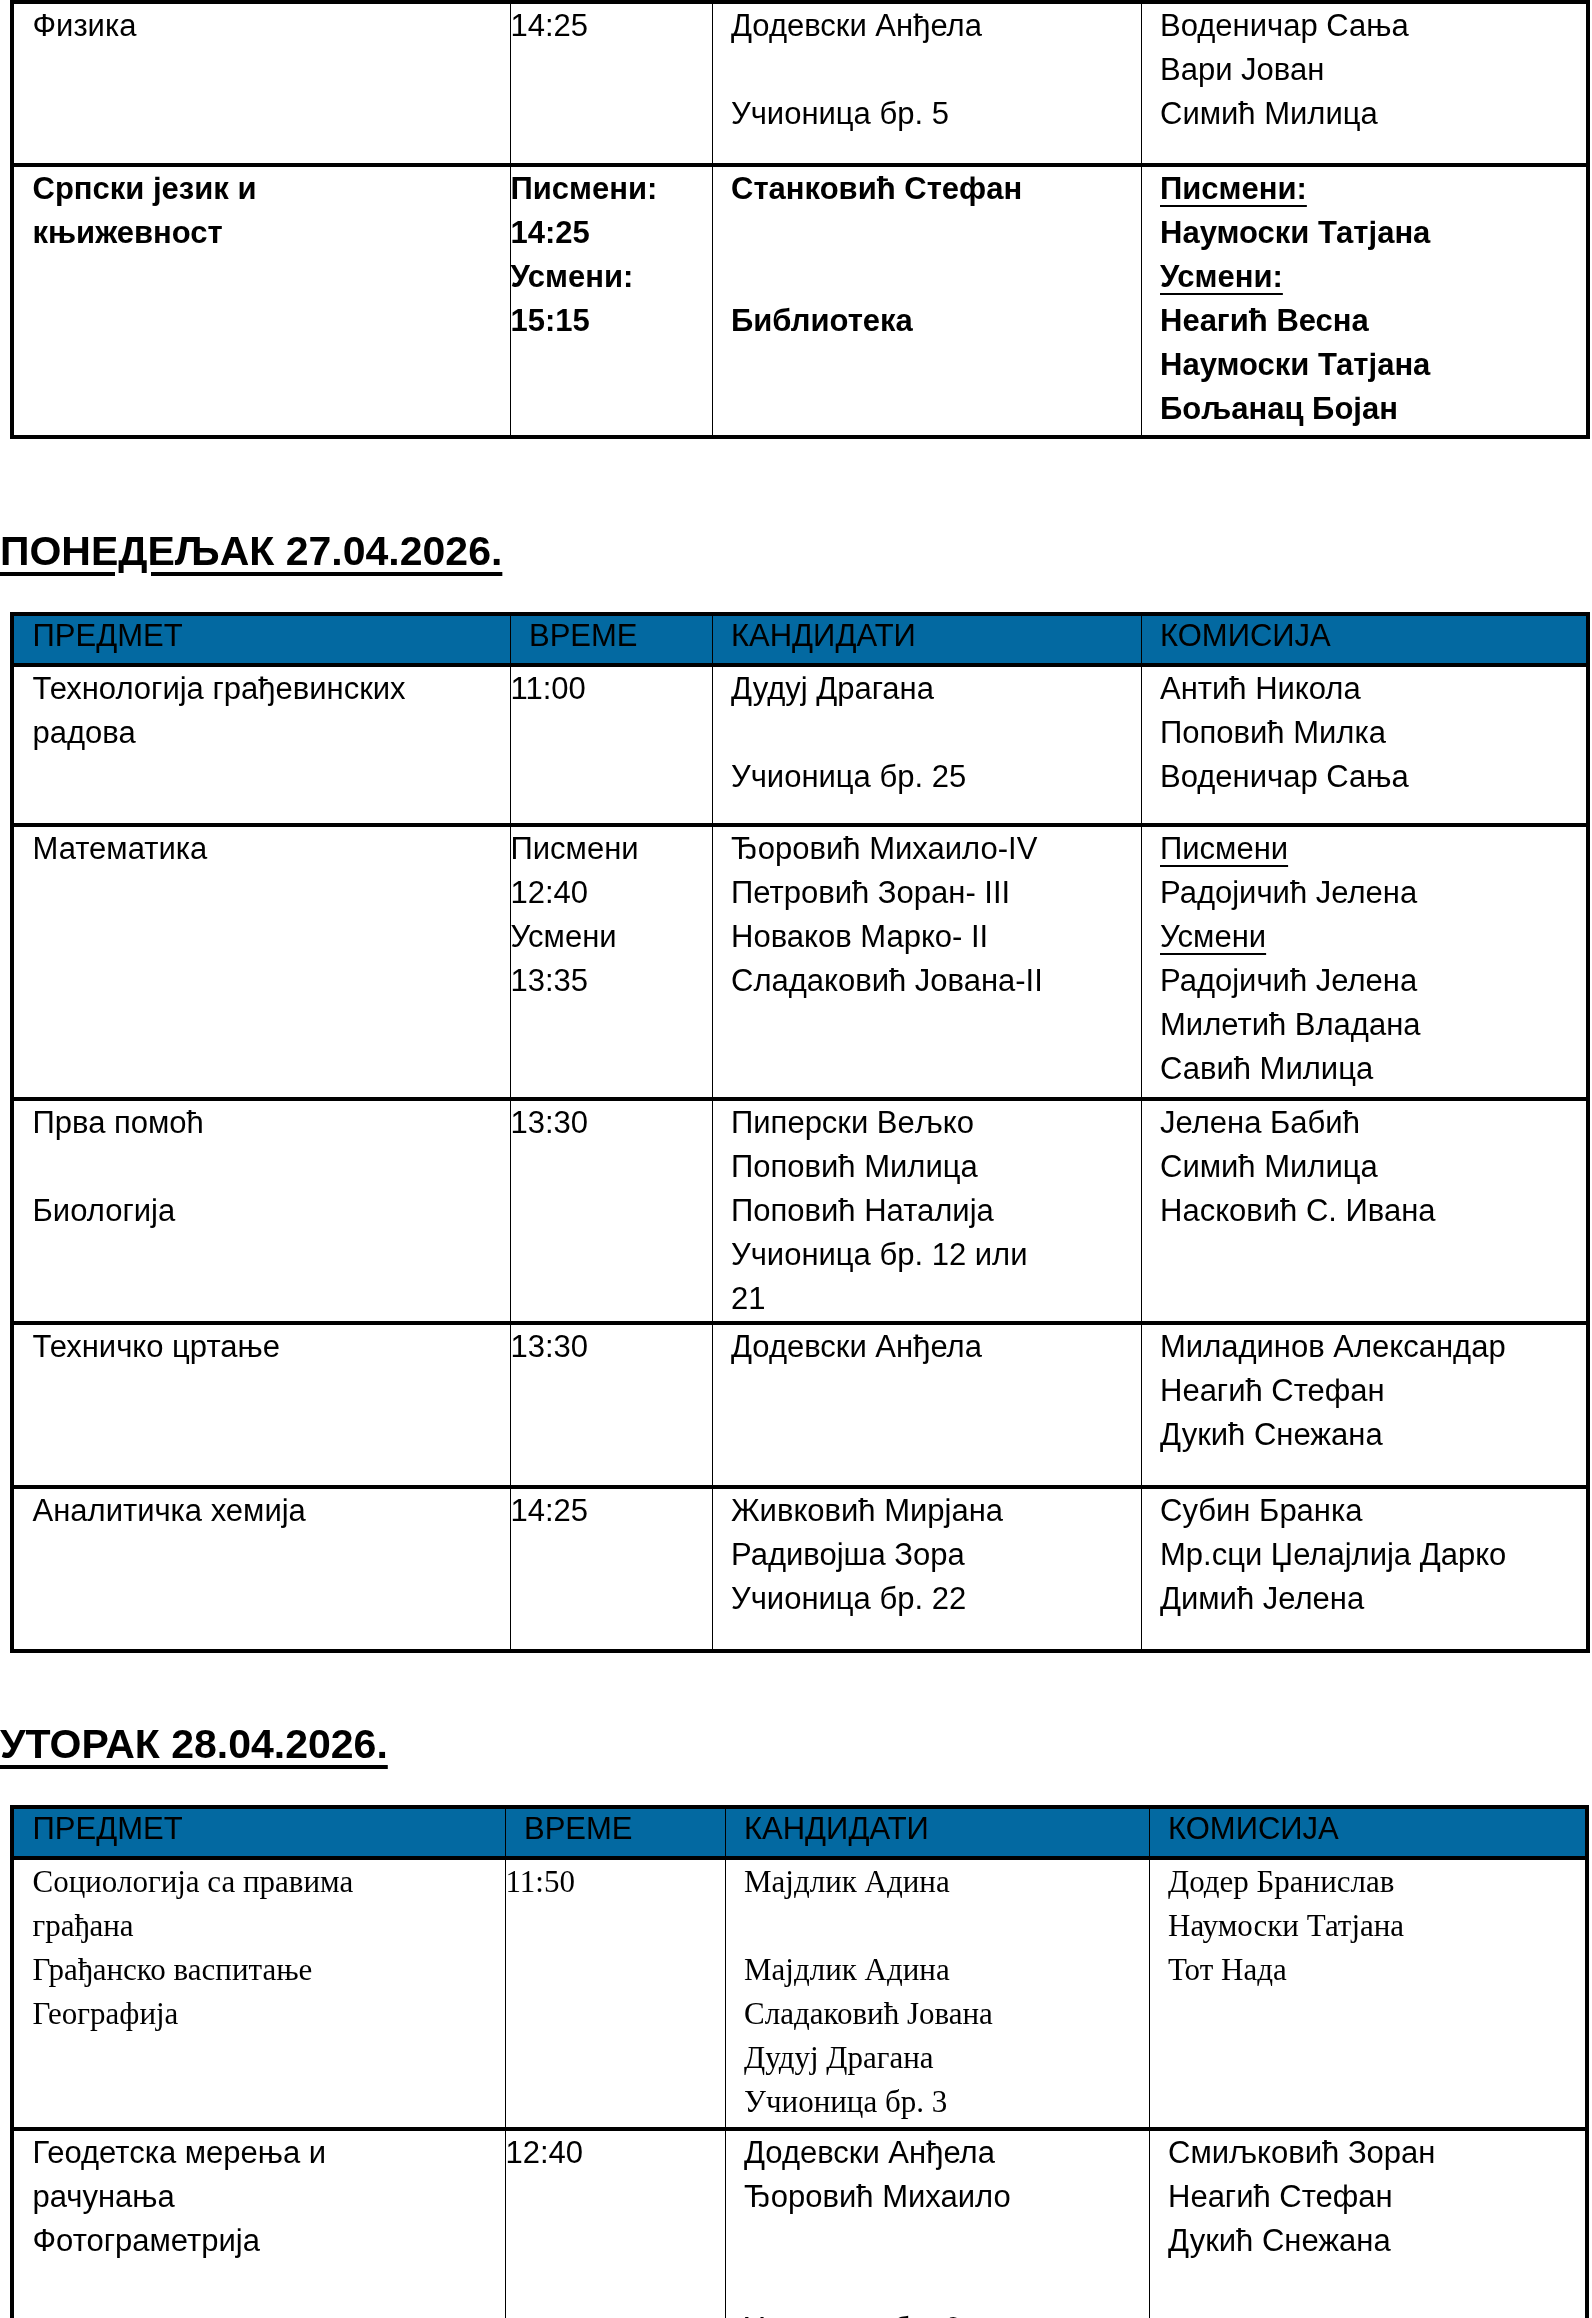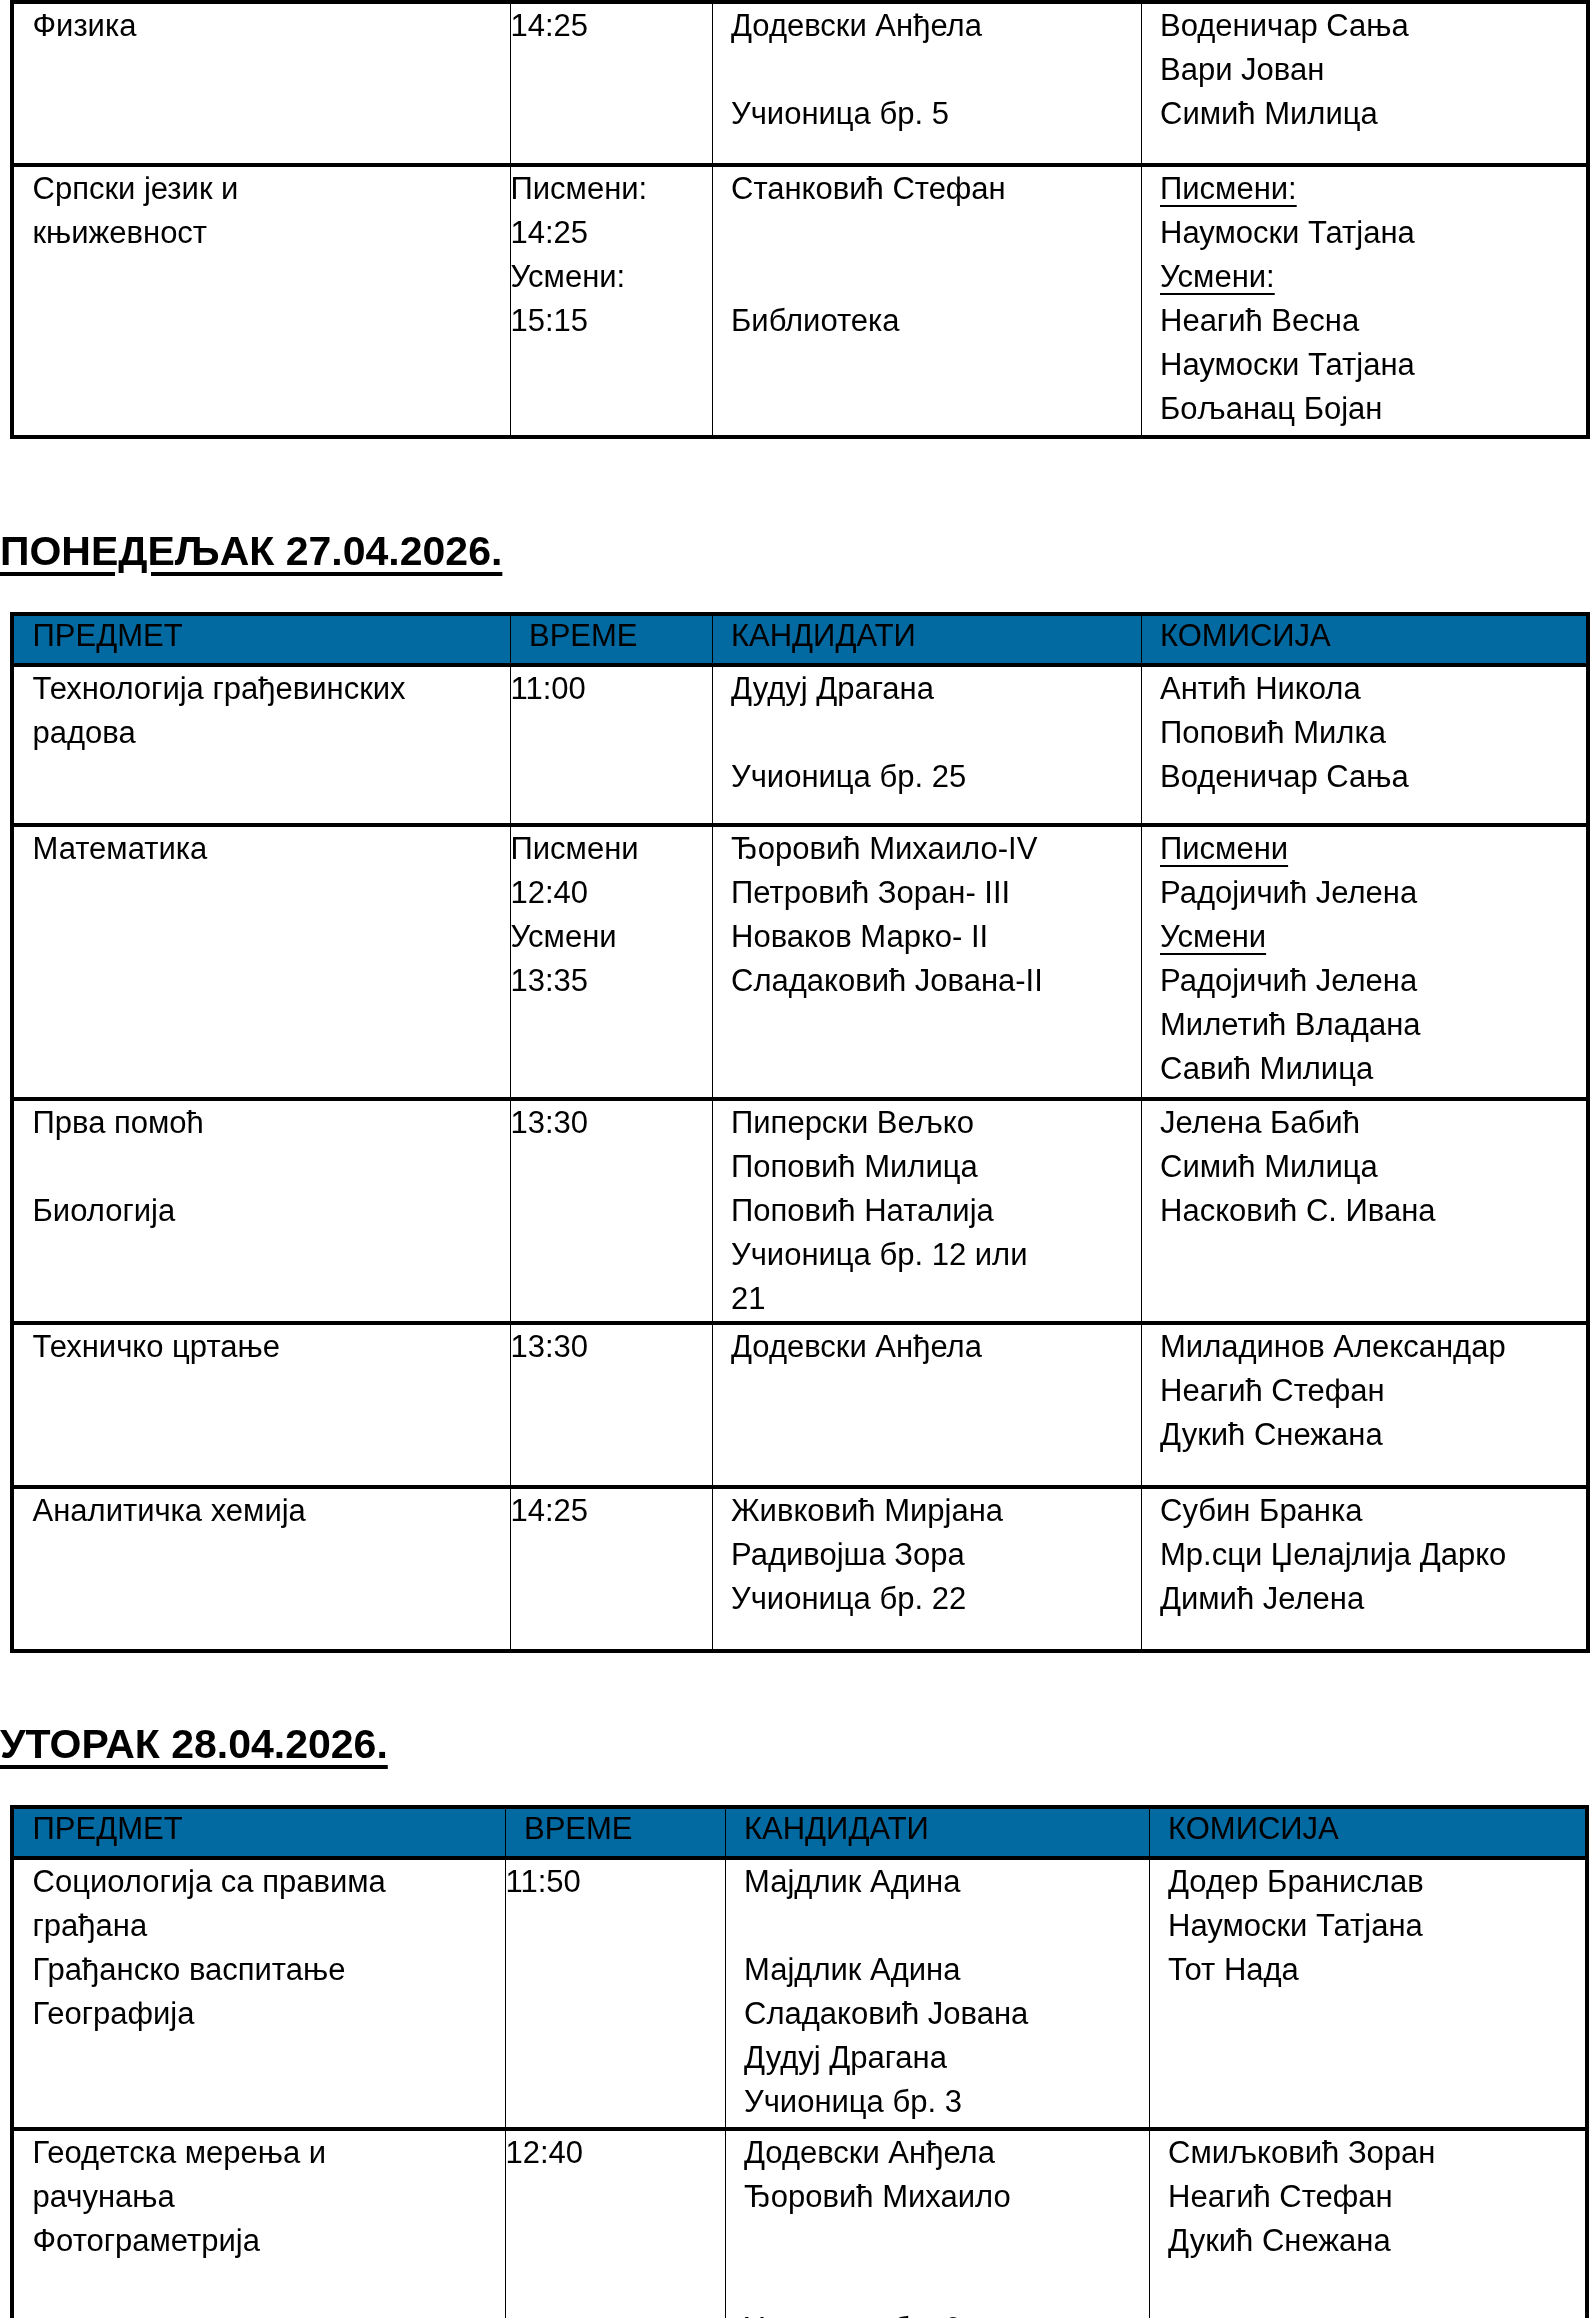--- a/index.html
+++ b/index.html
@@ -41,21 +41,21 @@
           <span class="line">Додевски Анђела</span>
           <span class="blank"></span>
           <span class="line">Учионица бр. 5</span>
         </td>
         <td class="last">
           <span class="line">Воденичар Сања</span>
           <span class="line">Вари Јован</span>
           <span class="line">Симић Милица</span>
         </td>
       </tr>
-  <tr class="row" style="height:272px;">
+  <tr class="row" style="height:272px;font-weight:bold;">
         <td class="first">
           <span class="line">Српски језик и</span>
           <span class="line">књижевност</span>
         </td>
         <td class="time">
           <span class="line">Писмени:</span>
           <span class="line">14:25</span>
           <span class="line">Усмени:</span>
           <span class="line">15:15</span>
         </td>
@@ -205,21 +205,21 @@
       <col style="width:424px">
       <col style="width:438px">
     </colgroup>
   <tbody>
       <tr class="head" style="height:51px;">
     <td class="first">ПРЕДМЕТ</td>
     <td style="padding-left:18.5px;">ВРЕМЕ</td>
     <td>КАНДИДАТИ</td>
     <td class="last">КОМИСИЈА</td>
   </tr>
-  <tr class="row" style="height:271px;">
+  <tr class="row" style="height:271px;font-family:Liberation Serif, serif;">
         <td class="first">
           <span class="line">Социологија са правима</span>
           <span class="line">грађана</span>
           <span class="line">Грађанско васпитање</span>
           <span class="line">Географија</span>
         </td>
         <td class="time">
           <span class="line">11:50</span>
         </td>
         <td>

